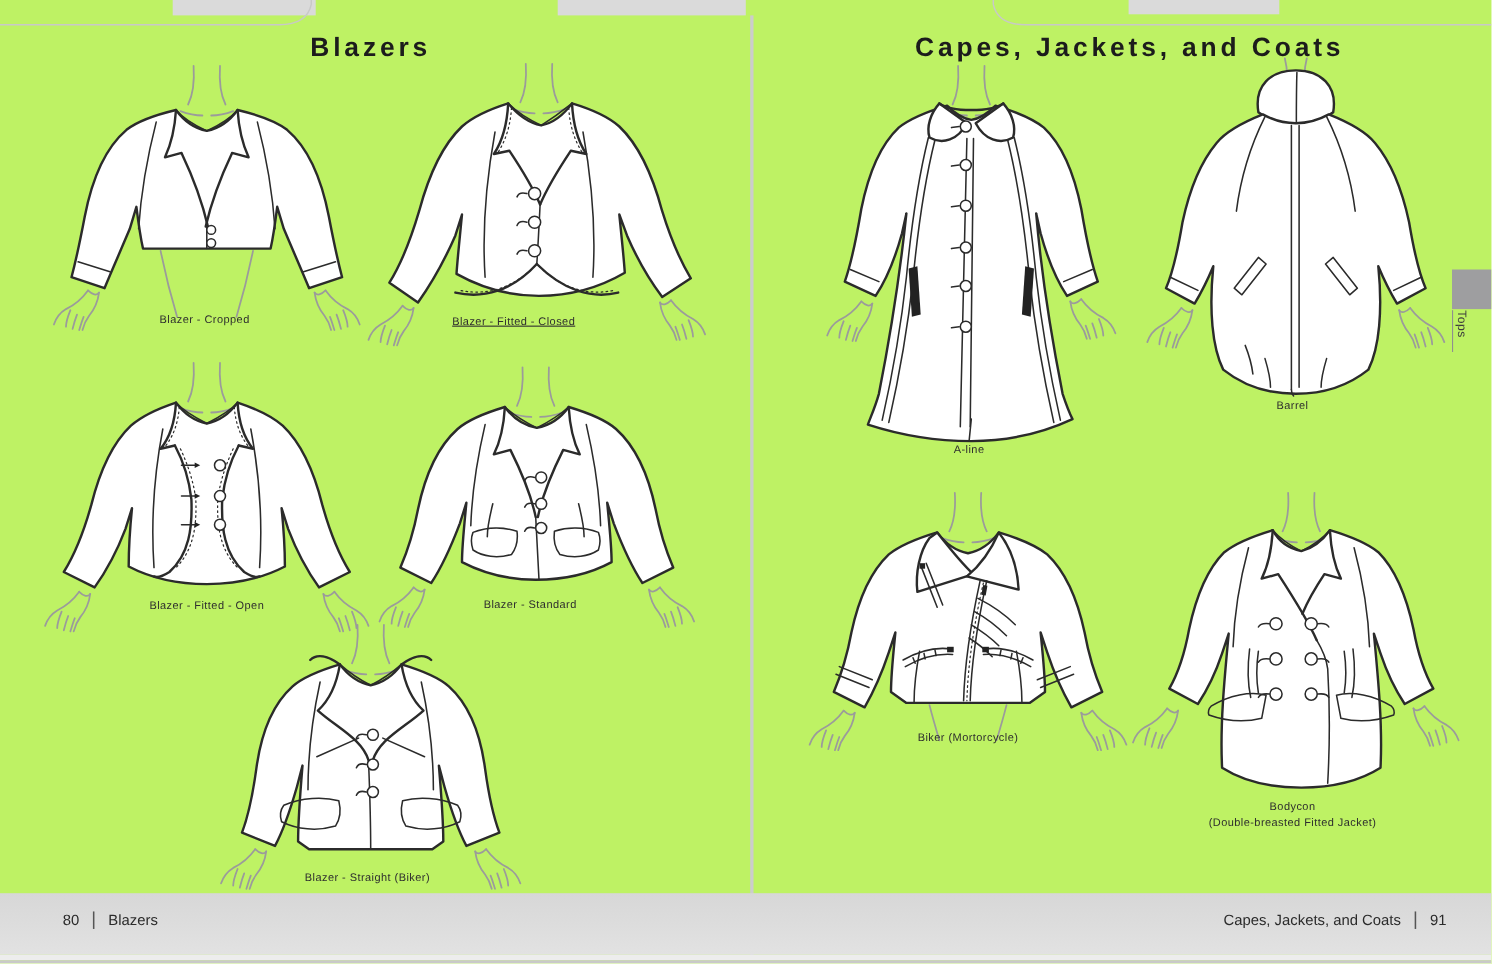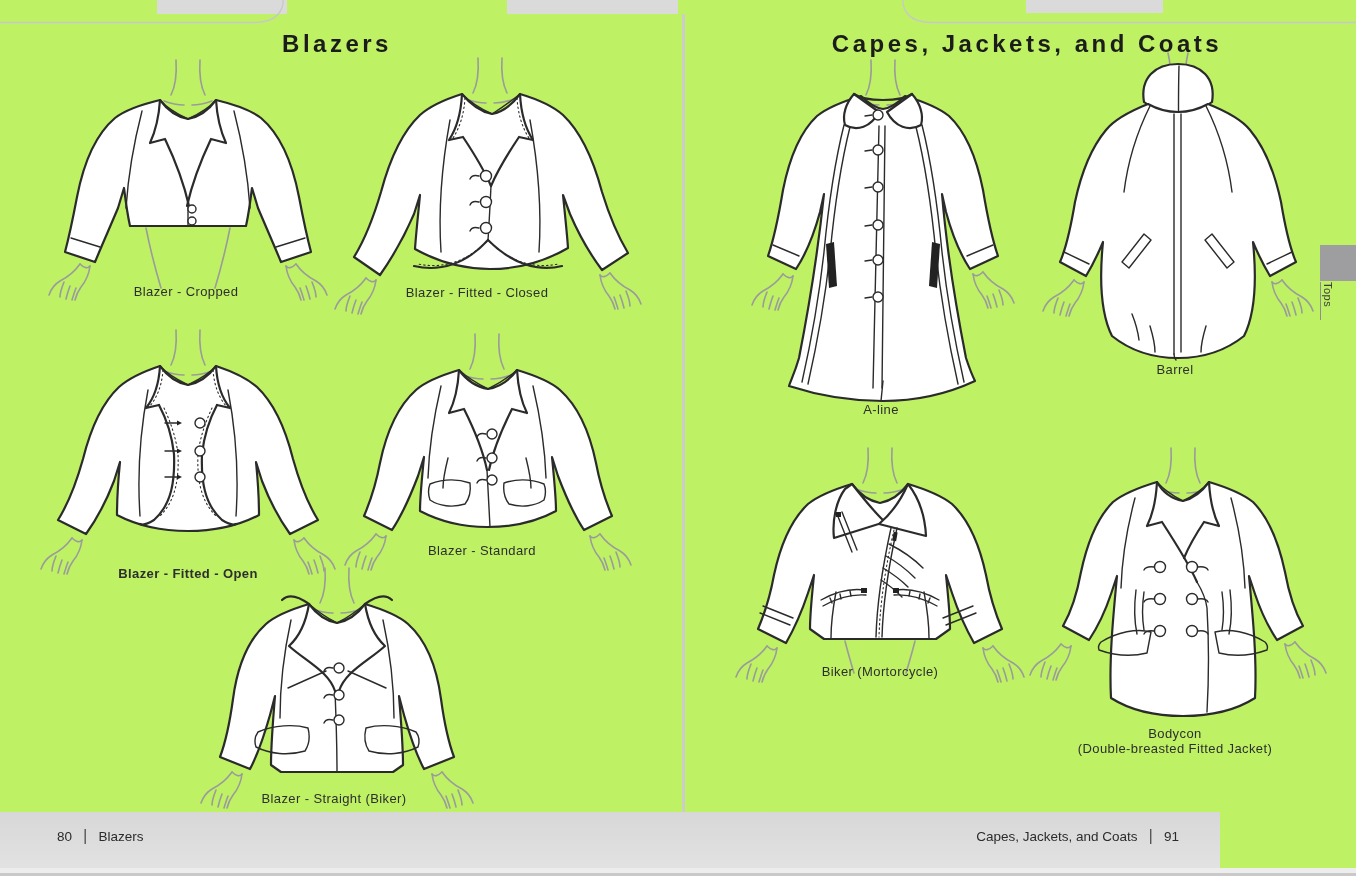--- a/index.html
+++ b/index.html
@@ -7,29 +7,29 @@
          font-family:"Liberation Sans",sans-serif;}
   
   .top-tab{position:absolute;top:0;background:#dadada;}
   .stack-band{position:absolute;top:0;background:#dadada;}
   .corner-svg{position:absolute;left:0;top:0;}
   
   #spine{position:absolute;left:682px;top:14px;width:3px;height:856px;background:#cccccc;}
   
   .page-title{position:absolute;transform:translateX(-50%);font-size:24px;font-weight:bold;
               letter-spacing:3.5px;color:#1c1c1c;white-space:nowrap;}
-  .fig-label{position:absolute;transform:translateX(-50%);font-size:13px;color:#2e2e2e;
+  .fig-label{position:absolute;transform:translateX(-50%);font-size:10px;color:#2e2e2e;
              letter-spacing:.4px;white-space:nowrap;text-align:center;line-height:15px;}
   
   #tops-tab{position:absolute;left:1320px;top:245px;width:36px;height:75px;cursor:pointer;}
   #tops-tab .square{position:absolute;left:0;top:0;width:36px;height:36px;background:#9e9ea0;}
   #tops-tab .vlabel{position:absolute;left:0;top:37px;height:38px;border-left:1px solid #8f8f8f;
                     padding-left:1px;writing-mode:vertical-rl;font-size:11px;color:#3d3d3d;letter-spacing:.5px;}
   
-  #footer{position:absolute;left:0;top:812px;width:1220px;height:56px;
+  #footer{position:absolute;left:0;top:812px;width:1356px;height:56px;
           background:linear-gradient(#d7d7d7,#e2e2e2);}
   .footer-group{position:absolute;top:14px;display:flex;align-items:center;font-size:13.5px;color:#2b2b2b;}
   .footer-left{left:57px;}
   .footer-right{right:41px;}
   .footer-sep{display:inline-block;margin:0 11px;color:#555;font-size:17px;font-weight:300;}
   #edge-light{position:absolute;left:0;top:868px;width:1356px;height:5px;background:#ededed;}
   #edge-dark{position:absolute;left:0;top:873px;width:1356px;height:3px;background:#c9c9c9;}
   
   svg.fig-svg{position:absolute;overflow:visible;}
   .ink{stroke:#2b2b2b;fill:none;stroke-width:2.2;stroke-linecap:round;stroke-linejoin:round;}
@@ -127,21 +127,21 @@
         <path class="thin" d="M131,120 q-7,-2 -9,3 M131,146 q-7,-2 -9,3 M131,172 q-7,-2 -9,3"></path>
         <circle class="btn" cx="138" cy="120" r="5.5"></circle>
         <circle class="btn" cx="138" cy="146" r="5.5"></circle>
         <circle class="btn" cx="138" cy="172" r="5.5"></circle>
       </g>
       <g class="gry">
         <use href="#hl" transform="translate(16,224)"></use>
         <use href="#hr" transform="translate(264,219)"></use>
       </g>
     </svg>
-    <div class="fig-label" style="left:477px;top:285px;">Blazer - Fitted - Closed</div>
+    <div class="fig-label" style="left:467px;top:285px;text-decoration:underline;">Blazer - Fitted - Closed</div>
 
     <svg class="fig-svg" style="left:48px;top:328px;" width="290" height="215" viewBox="0 0 290 215">
       <g class="gry">
           <use href="#nk" transform="translate(140,34)"></use>
         </g>
       <g class="ink">
         <path class="fillw" d="M112,38 C94,44 80,51 71,59 C53,76 42,103 35,131 C28,156 20,176 10,192 L38,206 C48,192 58,174 66,153 L72,134 C70,154 69,172 69,187 C92,199 114,203 140,203 C166,203 188,199 211,187 C211,172 210,154 208,134 L214,153 C222,174 232,192 242,206 L270,192 C260,176 252,156 245,131 C238,103 227,76 209,59 C200,51 186,44 168,38 C160,49 150,55 140,57 C130,55 120,49 112,38 Z"></path>
         <path class="thin" d="M140,57 C130,52 119,46 112,38 M140,57 C150,52 161,46 168,38"></path>
         <path d="M112,38 C111,55 107,69 98,80 M98,80 L111,77"></path>
         <path d="M111,77 C119,92 124,108 126,126 C127,152 124,176 106,192 C98,197 94,197 92,196"></path>
@@ -159,21 +159,21 @@
         <path class="solid" d="M129,146.5 L134,149 L129,151.5 Z"></path>
         <circle class="btn" cx="152" cy="95" r="5"></circle>
         <circle class="btn" cx="152" cy="123" r="5"></circle>
         <circle class="btn" cx="152" cy="149" r="5"></circle>
       </g>
       <g class="gry">
         <use href="#hl" transform="translate(22,212)"></use>
         <use href="#hr" transform="translate(258,212)"></use>
       </g>
     </svg>
-    <div class="fig-label" style="left:188px;top:566px;font-weight:bold;">Blazer - Fitted - Open</div>
+    <div class="fig-label" style="left:188px;top:544px;">Blazer - Fitted - Open</div>
 
     <svg class="fig-svg" style="left:340px;top:330px;" width="300" height="215" viewBox="0 0 300 215">
       <g class="gry">
           <use href="#nk" transform="translate(147,36)"></use>
         </g>
       <g class="ink">
         <path class="fillw" d="M119,40 C99,46 85,52 76,60 C57,77 46,104 40,133 C36,154 30,172 24,186 L52,200 C62,185 70,167 78,146 L84,127 C82,148 80,166 80,181 C103,193 126,197 147,197 C170,197 194,193 216,181 C216,166 214,148 212,127 L218,146 C226,167 234,185 244,200 L272,186 C266,172 260,154 256,133 C250,104 239,77 220,60 C211,52 197,46 177,40 C169,51 159,57 148,59 C137,57 127,51 119,40 Z"></path>
         <path class="thin" d="M148,59 C138,54 128,48 119,40 M148,59 C158,54 168,48 177,40"></path>
         <path d="M119,40 C118,57 115,71 109,83 M109,83 L124,79 M124,79 C134,99 143,121 147,140"></path>
         <path d="M177,40 C178,57 181,71 187,83 M187,83 L172,79 M172,79 C162,99 153,121 149,140"></path>

